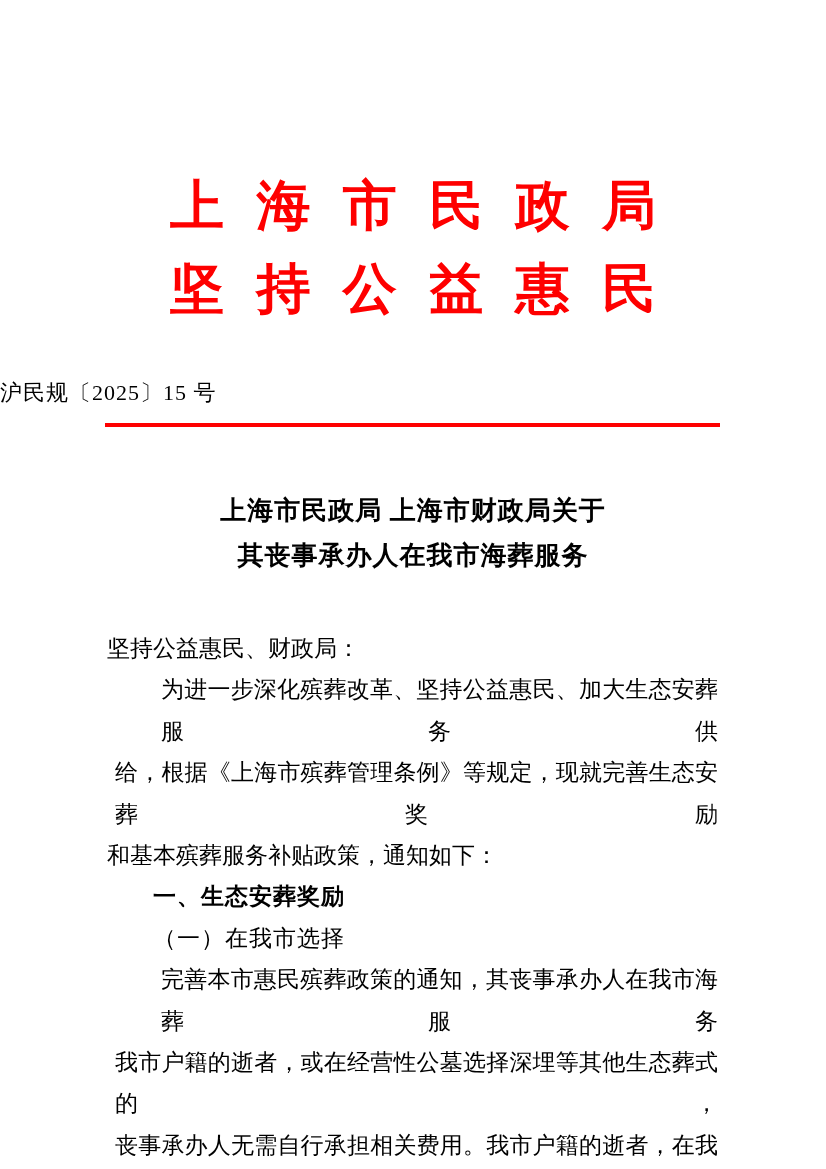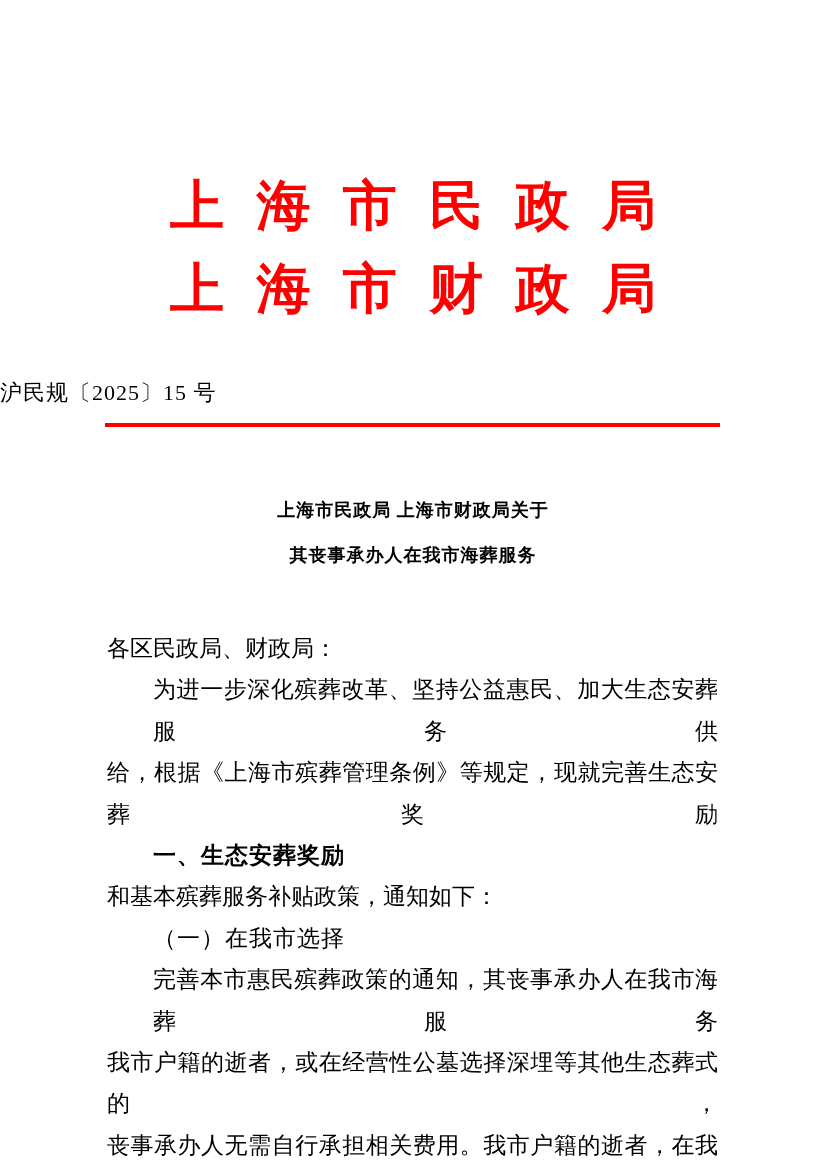--- a/index.html
+++ b/index.html
@@ -39,71 +39,72 @@
   .red-line {
     margin: 15px 0 0 105px;
     width: 615px;
     height: 4px;
     background: #fe0000;
   }
   
   .doc-title {
     margin-top: 61px;
     text-align: center;
-    font-size: 18px;
+    font-size: 26px;
     font-weight: bold;
     line-height: 45px;
     letter-spacing: 1px;
   }
   
   .body-block {
     margin: 50px 108px 0 107px;
     width: 611px;
     font-size: 23px;
     line-height: 41.4px;
   }
   .line { white-space: nowrap; }
   .line.justify {
     white-space: normal;
     text-align: justify;
     text-align-last: justify;
+    margin-left: 8px;
   }
   .line.indent { padding-left: 46px; }
   .line.h1 {
     font-family: "Liberation Sans", "DejaVu Sans", sans-serif;
     font-weight: bold;
     letter-spacing: 1px;
   }
   .line.h2 { letter-spacing: 1px; }
 </style>
 </head>
 <body>
 
 <div class="page">
 
   <div class="agency-block">
     <div class="agency-line">上海市民政局</div>
-    <div class="agency-line">上海市财政局</div>
+    <div class="agency-line">坚持公益惠民</div>
   </div>
 
   <div class="doc-number">沪民规〔2025〕15 号</div>
 
   <div class="red-line"></div>
 
   <div class="doc-title">
     <div>上海市民政局 上海市财政局关于</div>
     <div>其丧事承办人在我市海葬服务</div>
   </div>
 
   <div class="body-block">
-    <div class="line">各区民政局、财政局：</div>
+    <div class="line">坚持公益惠民、财政局：</div>
     <div class="line indent justify">为进一步深化殡葬改革、坚持公益惠民、加大生态安葬服务供</div>
     <div class="line justify">给，根据《上海市殡葬管理条例》等规定，现就完善生态安葬奖励</div>
+    <div class="line">和基本殡葬服务补贴政策，通知如下：</div>
     <div class="line indent h1">一、生态安葬奖励</div>
-    <div class="line">和基本殡葬服务补贴政策，通知如下：</div>
     <div class="line indent h2">（一）在我市选择</div>
     <div class="line indent justify">完善本市惠民殡葬政策的通知，其丧事承办人在我市海葬服务</div>
     <div class="line justify">我市户籍的逝者，或在经营性公墓选择深埋等其他生态葬式的，</div>
     <div class="line justify">丧事承办人无需自行承担相关费用。我市户籍的逝者，在我市选择</div>
 
   </div>
 
 </div>
 
 </body></html>

